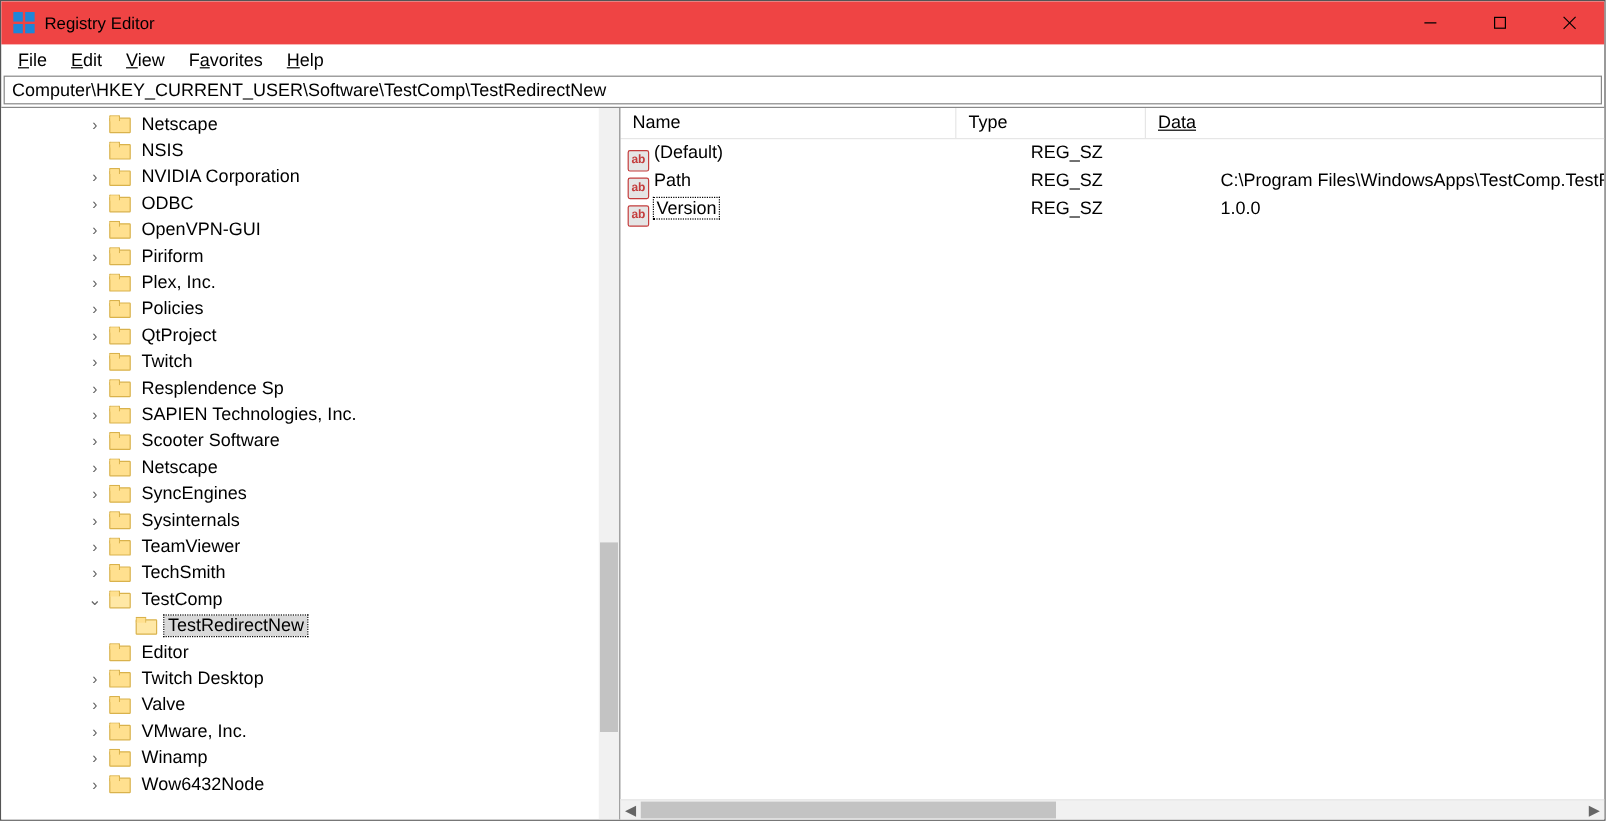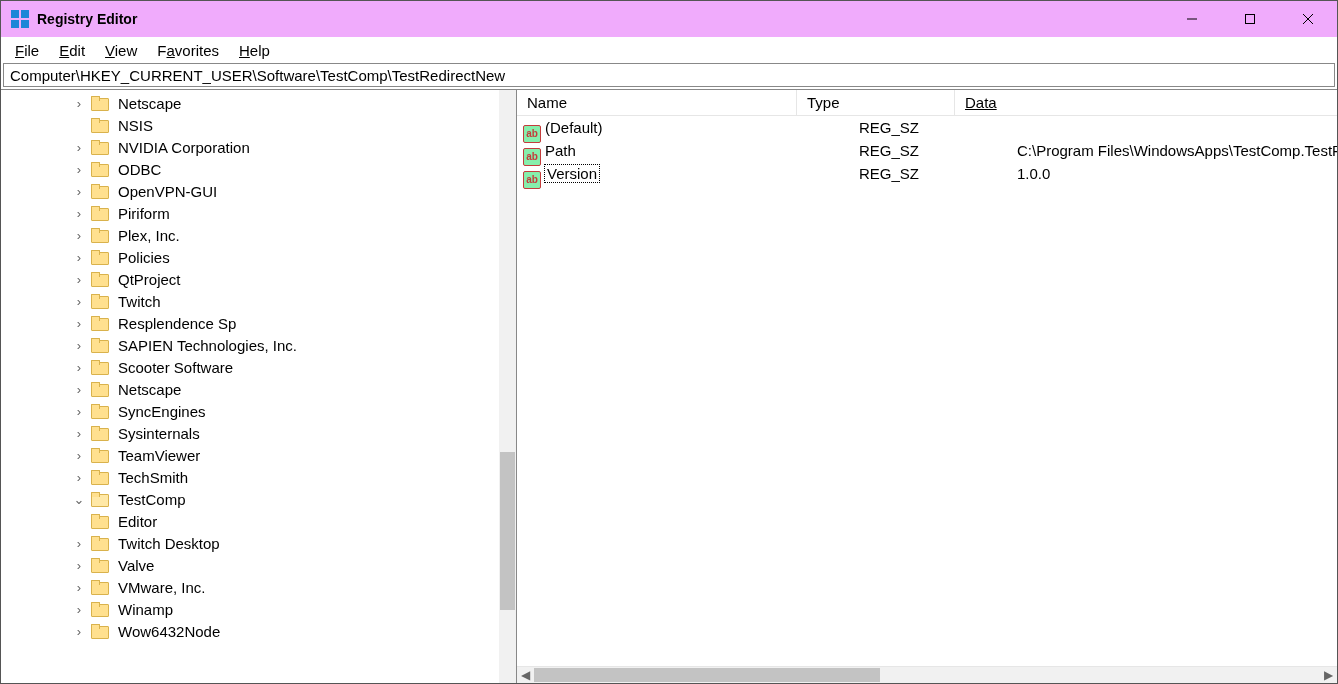--- a/index.html
+++ b/index.html
@@ -14,22 +14,21 @@
     border: 1px solid #555;
     display: flex;
     flex-direction: column;
     overflow: hidden;
   }
   
   .titlebar {
     height: 36px;
     display: flex;
     align-items: center;
-    background: #f0abfc;
-    font-weight: bold;
+    background: #ef4444;
   }
   .titlebar .app-icon {
     width: 18px; height: 18px;
     margin: 0 8px 0 10px;
     display: inline-block;
   }
   .titlebar .title { flex: 0 0 auto; font-size: 14px; }
   .titlebar .spacer { flex: 1; }
   .win-controls { display:flex; height:100%; }
   .win-btn {
@@ -194,21 +193,21 @@
   .list-row .cell-name { width:332px; display:flex; align-items:center; padding-left:6px; }
   .list-row .cell-type { width:158px; padding-left:10px; }
   .list-row .cell-data { flex:1; padding-left:10px; overflow:hidden; }
   .val-icon {
     width:18px; height:18px;
     display:inline-flex;
     align-items:center;
     justify-content:center;
     margin-right:4px;
     border:1px solid #c43c3c;
-    background:#86efac;
+    background:#e5e5e5;
     border-radius:2px;
     font-size:10px;
     font-weight:bold;
     color:#c43c3c;
     margin-top:12px;
   }
   .val-label.focused {
     outline:1px dotted #000;
     padding:0 2px;
   }
@@ -405,20 +404,26 @@
             <span class="folder-icon"></span>
             <span class="tree-label">TechSmith</span>
           </div>
           <div class="tree-row">
             <span class="tree-indent" style="width: 70px;"></span>
             <span class="chev">⌄</span>
             <span class="folder-icon open"></span>
             <span class="tree-label">TestComp</span>
           </div>
           <div class="tree-row">
+            <span class="tree-indent" style="width: 92px;"></span>
+            <span class="chev empty">›</span>
+            <span class="folder-icon open"></span>
+            <span class="tree-label selected">TestRedirectNew</span>
+          </div>
+          <div class="tree-row">
             <span class="tree-indent" style="width: 70px;"></span>
             <span class="chev empty">›</span>
             <span class="folder-icon"></span>
             <span class="tree-label">Editor</span>
           </div>
           <div class="tree-row">
             <span class="tree-indent" style="width: 70px;"></span>
             <span class="chev">›</span>
             <span class="folder-icon"></span>
             <span class="tree-label">Twitch Desktop</span>

